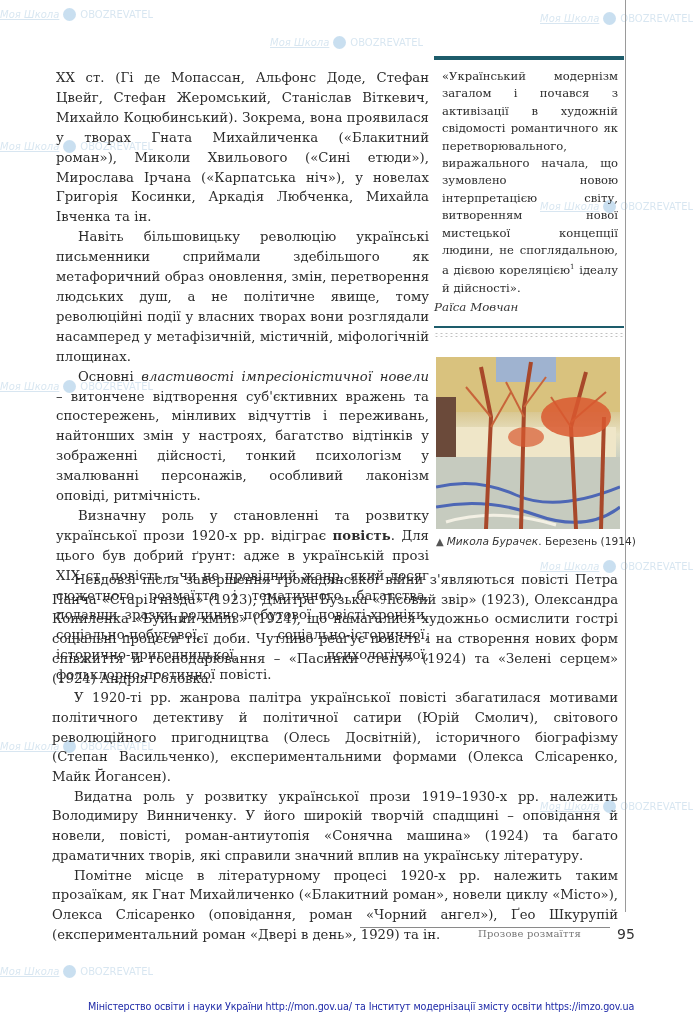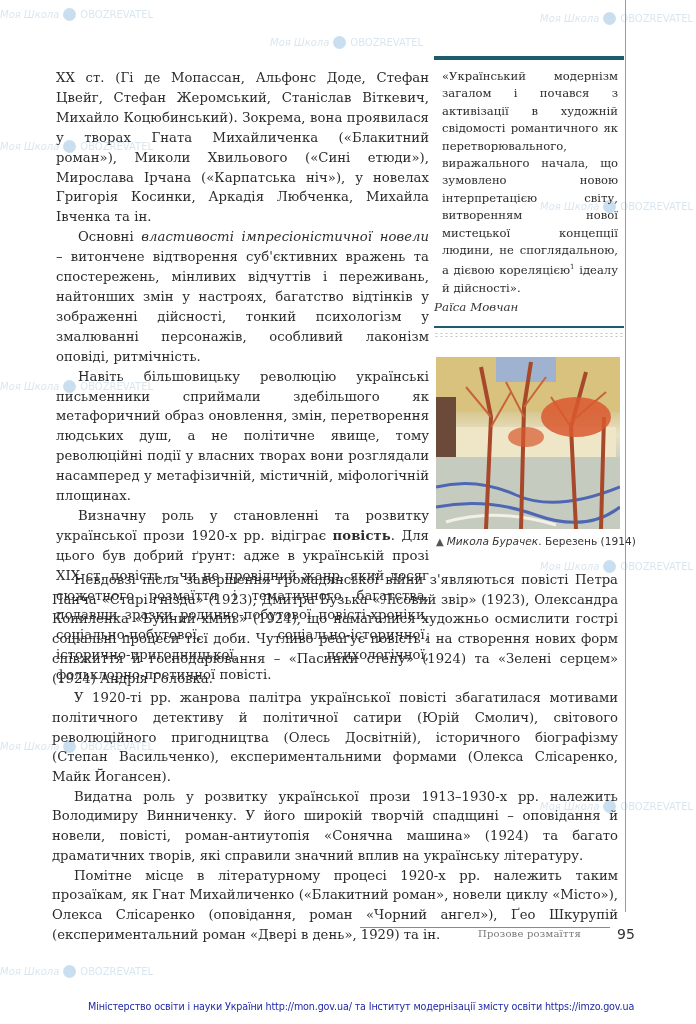--- a/index.html
+++ b/index.html
@@ -40,21 +40,21 @@
   .footer-rule { position:absolute; left:360px; top:927px; width:250px; height:1px; background:#8a8a8a; }
   .running-head { position:absolute; left:478px; top:928px; font-size:10px; color:#777; letter-spacing:0.2px; }
   .page-num { position:absolute; left:617px; top:926px; font-family:"DejaVu Sans","Liberation Sans",sans-serif; font-size:14px; color:#333; }
 
   .rights { position:absolute; left:88px; top:1000px; font-family:"DejaVu Sans","Liberation Sans",sans-serif;
             font-size:9.6px; line-height:13px; color:#1f2aa8; white-space:nowrap; letter-spacing:-0.15px; }
 
   .wm { position:absolute; font-family:"DejaVu Sans","Liberation Sans",sans-serif; font-size:10px; color:#b9d3e6;
         opacity:0.55; white-space:nowrap; pointer-events:none; }
   .wm .c { display:inline-block; width:13px; height:13px; border-radius:50%; background:#9ec6e4; vertical-align:middle; margin:0 4px; }
-  .wm i { font-style:italic; }
+  .wm i { font-style:italic;text-decoration:underline; }
 </style>
 </head>
 <body>
 
 <div class="page">
 
   <div class="wm" style="left:0;top:8px;"><i>Моя Школа</i><span class="c"></span><span>OBOZREVATEL</span></div>
   <div class="wm" style="left:270px;top:36px;"><i>Моя Школа</i><span class="c"></span><span>OBOZREVATEL</span></div>
   <div class="wm" style="left:540px;top:12px;"><i>Моя Школа</i><span class="c"></span><span>OBOZREVATEL</span></div>
   <div class="wm" style="left:0;top:140px;"><i>Моя Школа</i><span class="c"></span><span>OBOZREVATEL</span></div>
@@ -62,29 +62,29 @@
   <div class="wm" style="left:0;top:380px;"><i>Моя Школа</i><span class="c"></span><span>OBOZREVATEL</span></div>
   <div class="wm" style="left:540px;top:560px;"><i>Моя Школа</i><span class="c"></span><span>OBOZREVATEL</span></div>
   <div class="wm" style="left:0;top:740px;"><i>Моя Школа</i><span class="c"></span><span>OBOZREVATEL</span></div>
   <div class="wm" style="left:540px;top:800px;"><i>Моя Школа</i><span class="c"></span><span>OBOZREVATEL</span></div>
   <div class="wm" style="left:0;top:965px;"><i>Моя Школа</i><span class="c"></span><span>OBOZREVATEL</span></div>
 
   <div class="vrule"></div>
 
   <div class="main" style="top:68px;">
     <p>XX ст. (Гі де Мопассан, Альфонс Доде, Стефан Цвейг, Стефан Жеромський, Станіслав Віткевич, Михайло Коцюбинський). Зокрема, вона проявилася у творах Гната Михайличенка («Блакитний роман»), Миколи Хвильового («Сині етюди»), Мирослава Ірчана («Карпатська ніч»), у новелах Григорія Косинки, Аркадія Любченка, Михайла Івченка та ін.</p>
+    <p class="ind">Навіть більшовицьку революцію українські письменники сприймали здебільшого як метафоричний образ оновлення, змін, перетворення людських душ, а не політичне явище, тому революційні події у власних творах вони розглядали насамперед у метафізичній, містичній, міфологічній площинах.</p>
     <p class="ind"><span>Основні </span><i>властивості імпресіоністичної новели</i><span> – витончене відтворення суб'єктивних вражень та спостережень, мінливих відчуттів і переживань, найтонших змін у настроях, багатство відтінків у зображенні дійсності, тонкий психологізм у змалюванні персонажів, особливий лаконізм оповіді, ритмічність.</span></p>
-    <p class="ind">Навіть більшовицьку революцію українські письменники сприймали здебільшого як метафоричний образ оновлення, змін, перетворення людських душ, а не політичне явище, тому революційні події у власних творах вони розглядали насамперед у метафізичній, містичній, міфологічній площинах.</p>
     <p class="ind"><span>Визначну роль у становленні та розвитку української прози 1920-х рр. відіграє </span><b>повість</b><span>. Для цього був добрий ґрунт: адже в українській прозі XIX ст. повість – чи не провідний жанр, який досяг сюжетного розмаїття і тематичного багатства, подавши зразки родинно-побутової повісті-хроніки, соціально-побутової, соціально-історичної, історично-пригодницької, психологічної, фольклорно-поетичної повісті.</span></p>
   </div>
 
   <div class="wide" style="top:570px;">
     <p>Невдовзі після завершення громадянської війни з'являються повісті Петра Панча «Старі гнізда» (1923), Дмитра Бузька «Лісовий звір» (1923), Олександра Копиленка «Буйний хміль» (1924), що намагалися художньо осмислити гострі соціальні процеси тієї доби. Чутливо реагує повість і на створення нових форм співжиття й господарювання – «Пасинки степу» (1924) та «Зелені серцем» (1924) Андрія Головка.</p>
     <p>У 1920-ті рр. жанрова палітра української повісті збагатилася мотивами політичного детективу й політичної сатири (Юрій Смолич), світового революційного пригодництва (Олесь Досвітній), історичного біографізму (Степан Васильченко), експериментальними формами (Олекса Слісаренко, Майк Йогансен).</p>
-    <p>Видатна роль у розвитку української прози 1913–1930-х рр. належить Володимиру Винниченку. У його широкій творчій спадщині – оповідання й новели, повісті, роман-антиутопія «Сонячна машина» (1924) та багато драматичних творів, які справили значний вплив на українську літературу.</p>
+    <p>Видатна роль у розвитку української прози 1919–1930-х рр. належить Володимиру Винниченку. У його широкій творчій спадщині – оповідання й новели, повісті, роман-антиутопія «Сонячна машина» (1924) та багато драматичних творів, які справили значний вплив на українську літературу.</p>
     <p>Помітне місце в літературному процесі 1920-х рр. належить таким прозаїкам, як Гнат Михайличенко («Блакитний роман», новели циклу «Місто»), Олекса Слісаренко (оповідання, роман «Чорний ангел»), Ґео Шкурупій (експериментальний роман «Двері в день», 1929) та ін.</p>
   </div>
 
   <div class="quote-box">
     <div class="quote-top"></div>
     <div class="quote-text"><span>«Український модернізм загалом і почався з активізації в художній свідомості романтичного як перетворювального, виражального начала, що зумовлено новою інтерпретацією світу, витворенням нової мистецької концепції людини, не споглядальною, а дієвою кореляцією</span><sup style="font-size:7px;">1</sup><span> ідеалу й дійсності».</span></div>
     <div class="quote-author">Раїса Мовчан</div>
     <div class="quote-bottom"></div>
     <div class="dotted"></div>
   </div>

